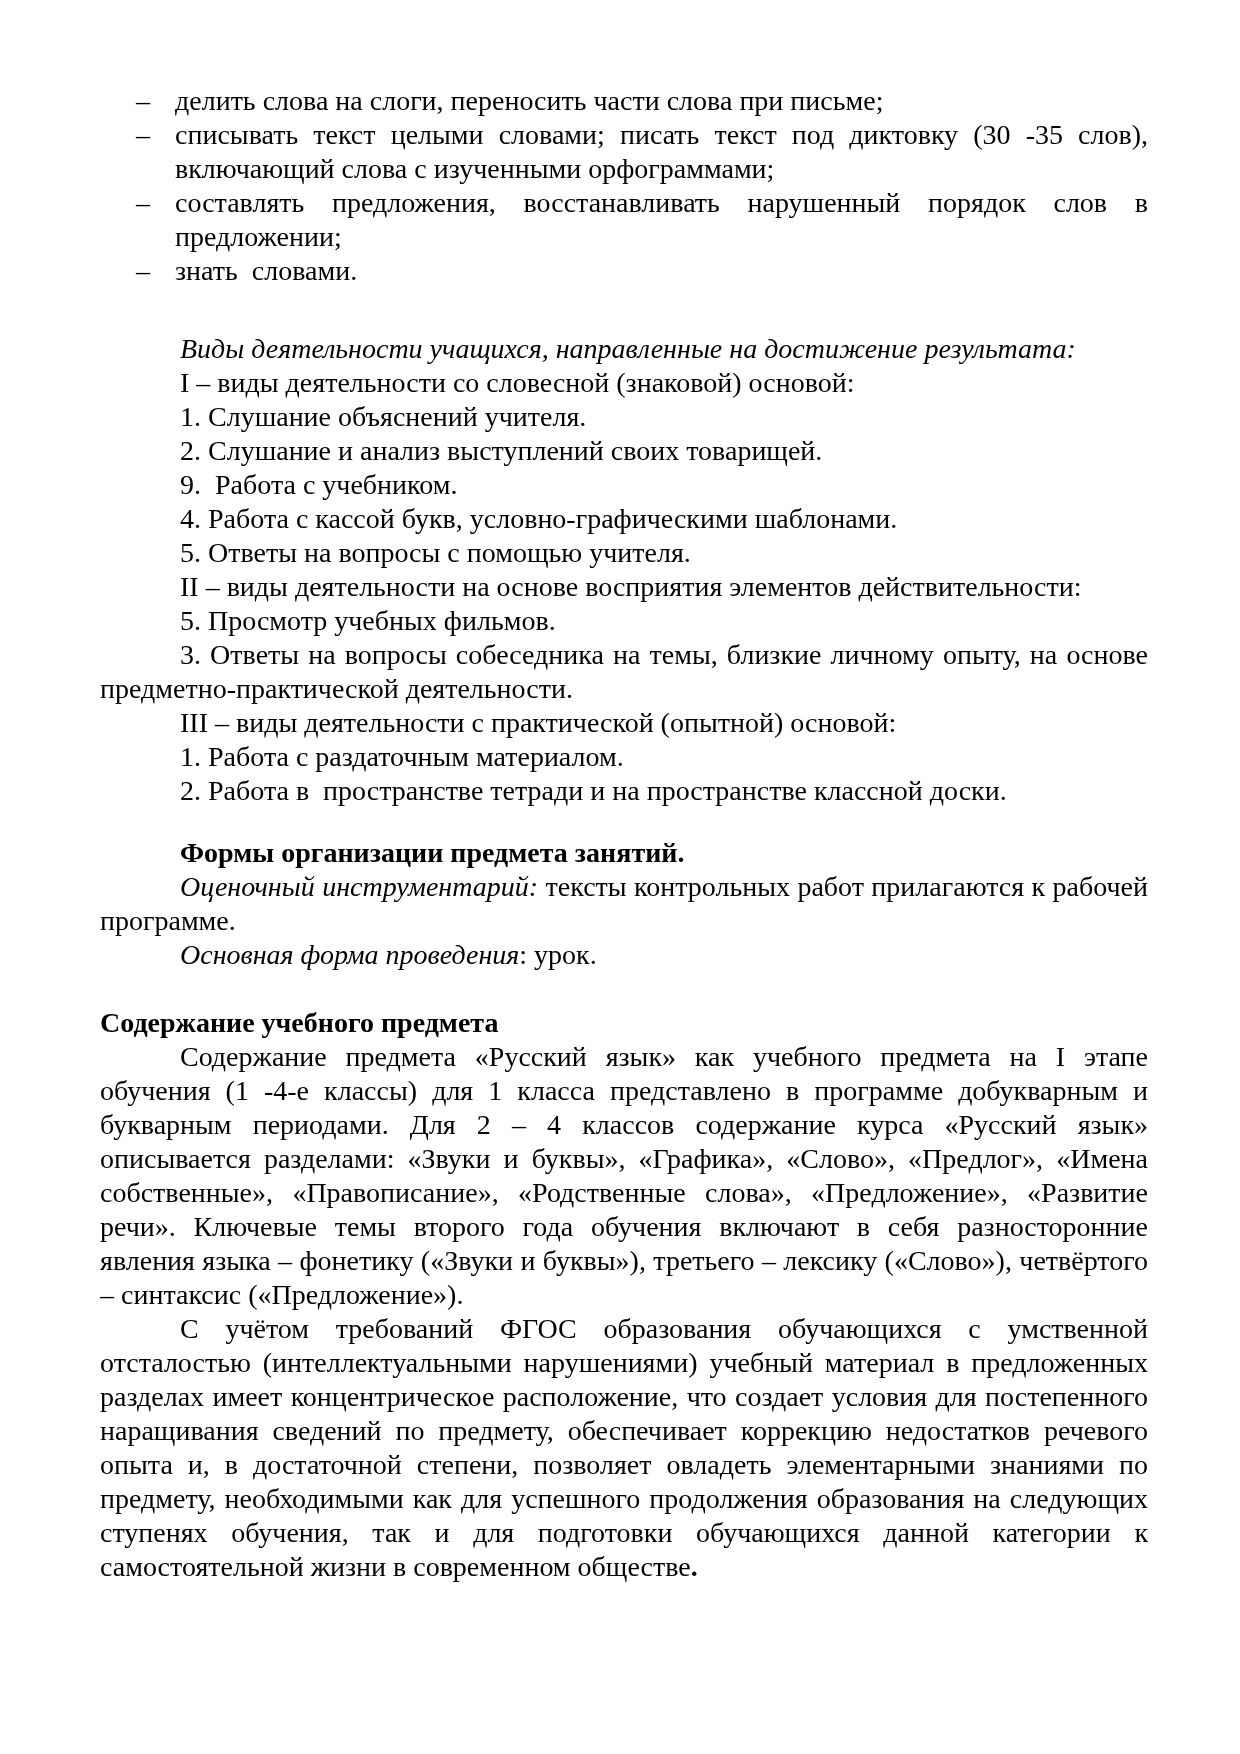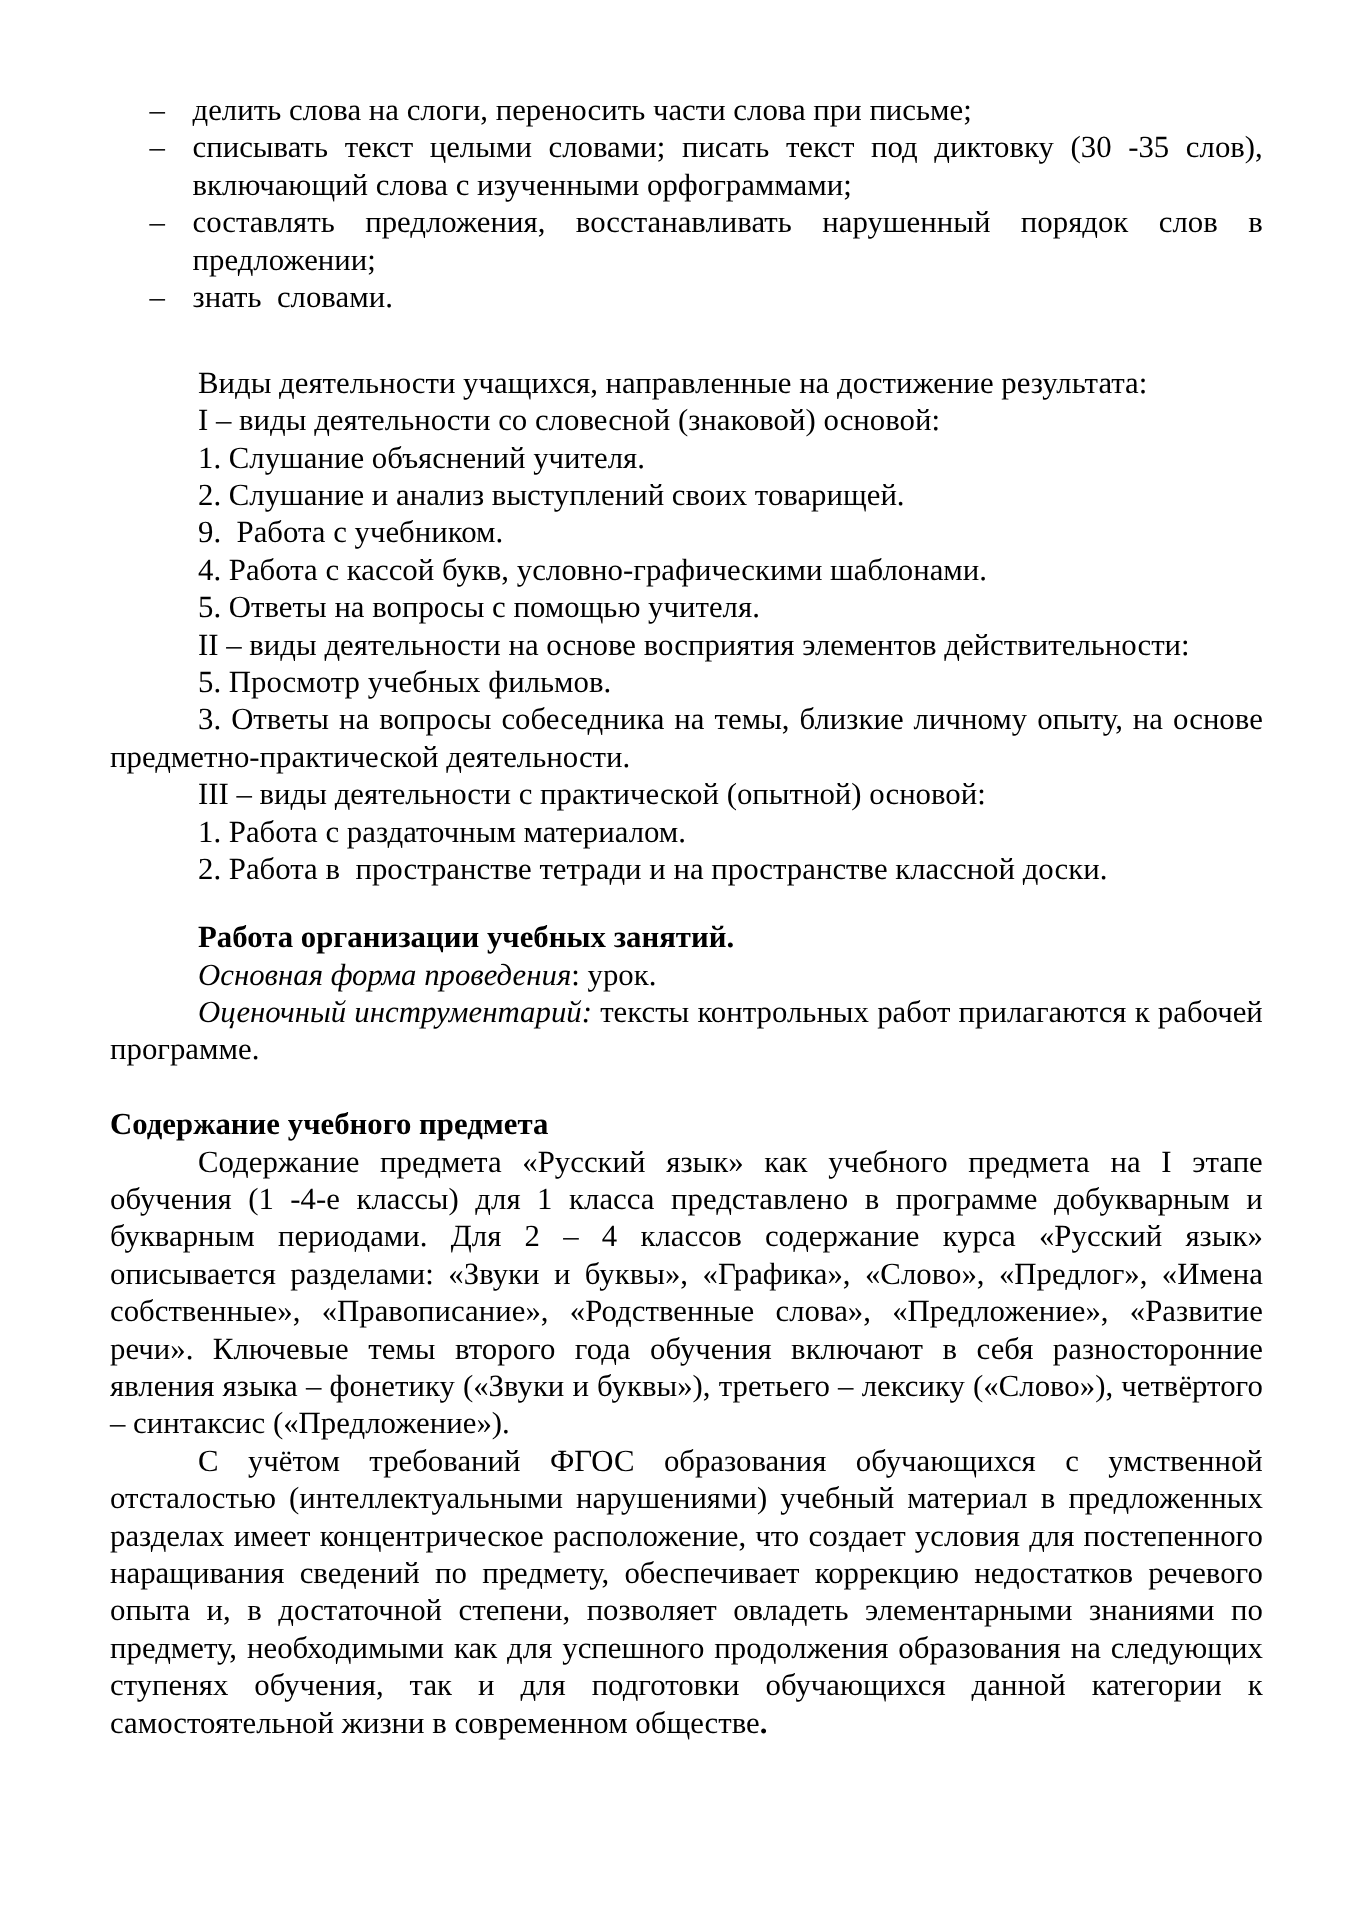--- a/index.html
+++ b/index.html
@@ -30,20 +30,21 @@
   .req-item .dash {
     position: absolute;
     left: 36px;
     top: 0;
     white-space: normal;
   }
   
   .activities-heading {
     margin-top: 44px;
     text-indent: 80px;
+    font-style: italic;
     text-align: justify;
   }
   .act-line {
     text-indent: 80px;
     text-align: justify;
     white-space: pre-wrap;
   }
   
   .forms-block { margin-top: 28px; }
   .forms-heading {
@@ -93,23 +94,23 @@
     <div class="act-line">5. Ответы на вопросы с помощью учителя.</div>
     <div class="act-line">II – виды деятельности на основе восприятия элементов действительности:</div>
     <div class="act-line">5. Просмотр учебных фильмов.</div>
     <div class="act-line">3. Ответы на вопросы собеседника на темы, близкие личному опыту, на основе предметно-практической деятельности.</div>
     <div class="act-line">III – виды деятельности с практической (опытной) основой:</div>
     <div class="act-line">1. Работа с раздаточным материалом.</div>
     <div class="act-line">2. Работа в  пространстве тетради и на пространстве классной доски.</div>
   </div>
 
   <div class="forms-block">
-    <div class="forms-heading">Работа организации учебных занятий.</div>
+    <div class="forms-heading">Формы организации предмета занятий.</div>
+    <div class="form-line"><span class="it">Оценочный инструментарий:</span><span> тексты контрольных работ прилагаются к рабочей программе.</span></div>
     <div class="form-line"><span class="it">Основная форма проведения</span><span>: урок.</span></div>
-    <div class="form-line"><span class="it">Оценочный инструментарий:</span><span> тексты контрольных работ прилагаются к рабочей программе.</span></div>
   </div>
 
   <div class="content-title">Содержание учебного предмета</div>
 
   <p class="body-par">Содержание предмета «Русский язык» как учебного предмета на I этапе обучения (1 -4-е классы) для 1 класса представлено в программе добукварным и букварным периодами. Для 2 – 4 классов содержание курса «Русский язык» описывается разделами: «Звуки и буквы», «Графика», «Слово», «Предлог», «Имена собственные», «Правописание», «Родственные слова», «Предложение», «Развитие речи». Ключевые темы второго года обучения включают в себя разносторонние явления языка – фонетику («Звуки и буквы»), третьего – лексику («Слово»), четвёртого – синтаксис («Предложение»).</p>
 
   <p class="body-par"><span>С учётом требований ФГОС образования обучающихся с умственной отсталостью (интеллектуальными нарушениями) учебный материал в предложенных разделах имеет концентрическое расположение, что создает условия для постепенного наращивания сведений по предмету, обеспечивает коррекцию недостатков речевого опыта и, в достаточной степени, позволяет овладеть элементарными знаниями по предмету, необходимыми как для успешного продолжения образования на следующих ступенях обучения, так и для подготовки обучающихся данной категории к самостоятельной жизни в современном обществе</span><span class="bold-dot">.</span></p>
 
 </div>
 

